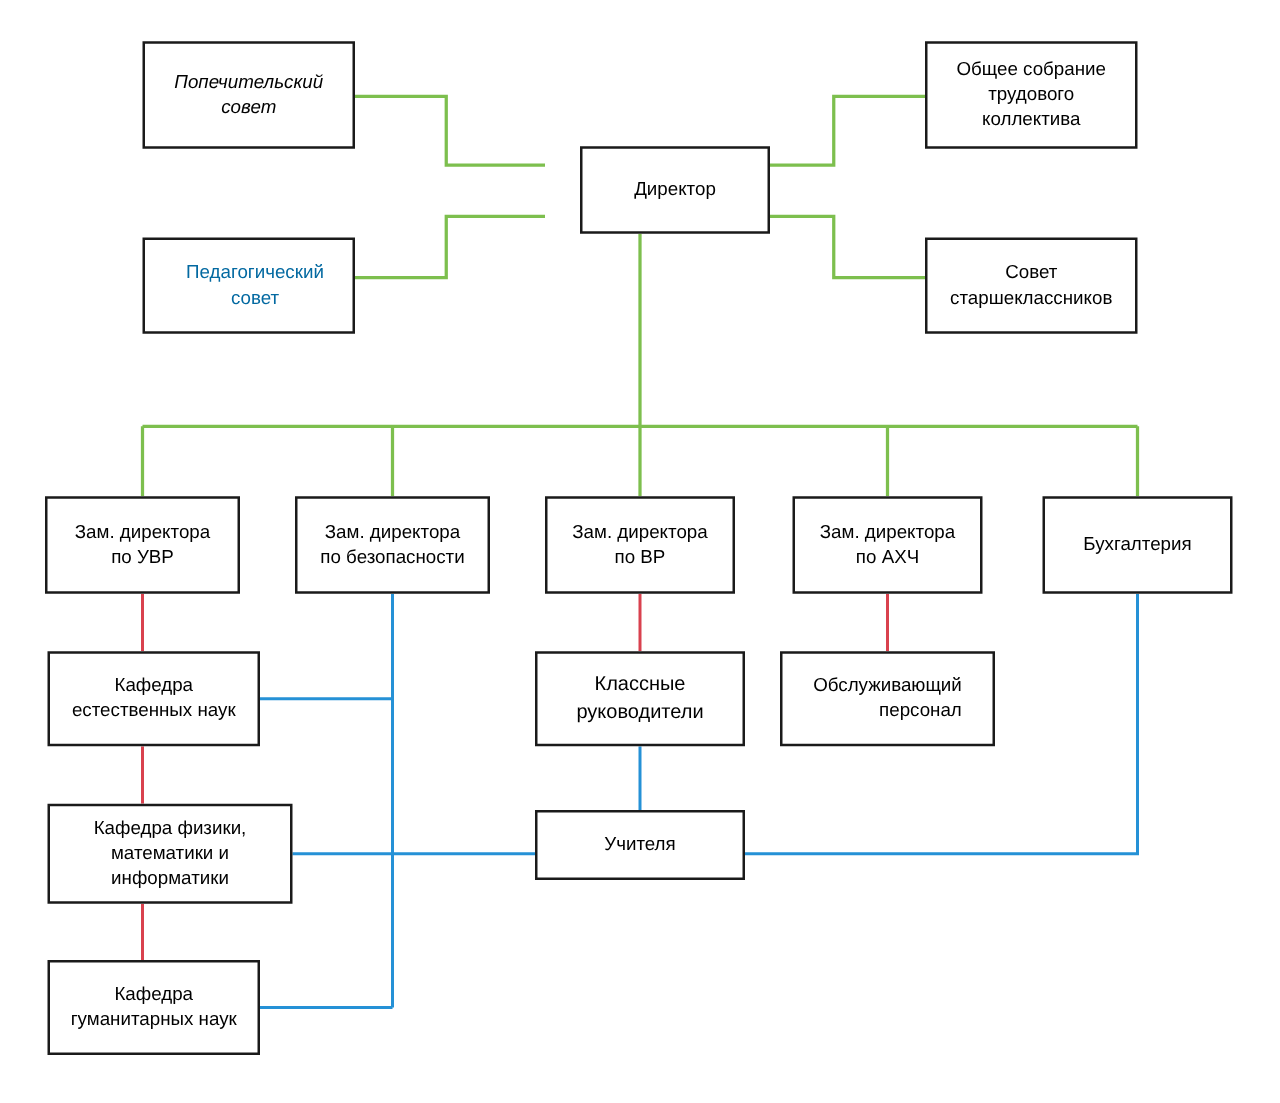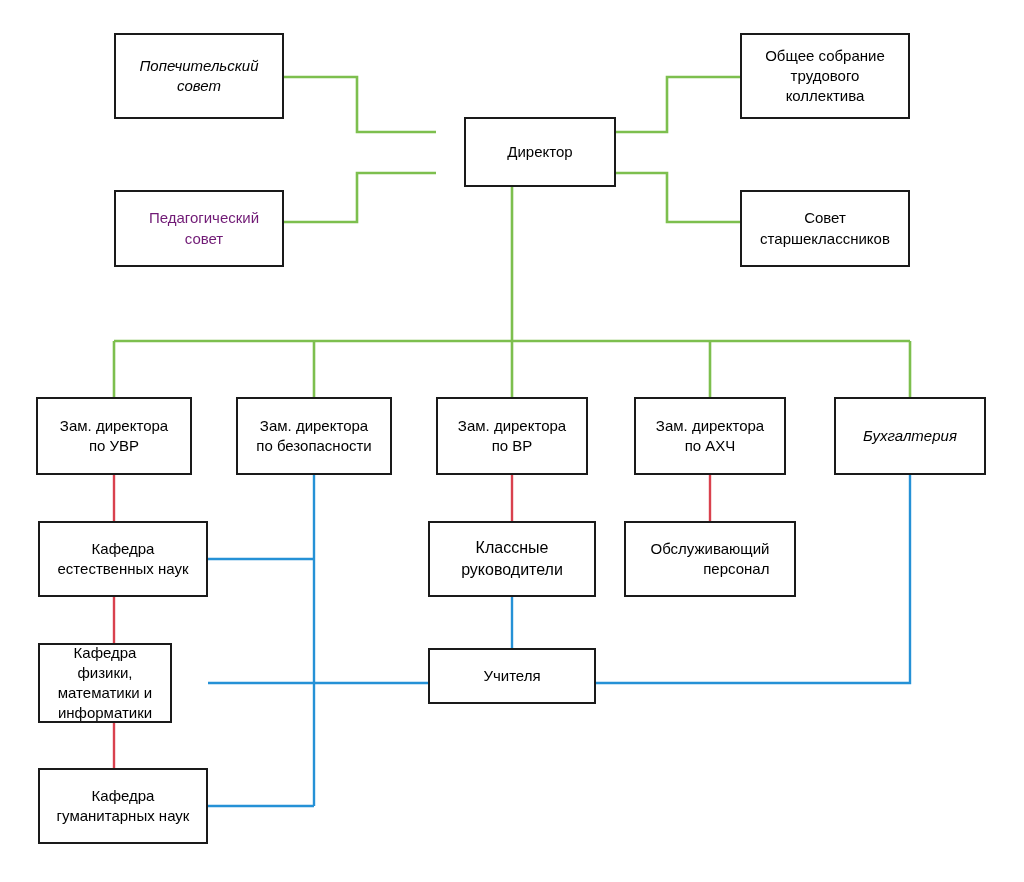--- a/index.html
+++ b/index.html
@@ -76,21 +76,21 @@
 совет</span>
       </div>
       <div class="node" style="left: 740px; top: 33px; width: 170px; height: 86px; font-size: 15px; border-color: rgb(26, 26, 26); background: rgb(255, 255, 255); color: rgb(0, 0, 0);">
         <span class="label">Общее собрание
 трудового
 коллектива</span>
       </div>
       <div class="node" style="left: 436px; top: 117px; width: 152px; height: 70px; font-size: 15px; border-color: rgb(26, 26, 26); background: rgb(255, 255, 255); color: rgb(0, 0, 0); margin-left: 28px;">
         <span class="label">Директор</span>
       </div>
-      <div class="node" style="left: 114px; top: 190px; width: 170px; height: 77px; font-size: 15px; border-color: rgb(26, 26, 26); background: rgb(255, 255, 255); color: #701a75; padding-left: 16px;">
+      <div class="node" style="left: 114px; top: 190px; width: 170px; height: 77px; font-size: 15px; border-color: rgb(26, 26, 26); background: rgb(255, 255, 255); color: #0369a1; padding-left: 16px;">
         <span class="label">Педагогический
 совет</span>
       </div>
       <div class="node" style="left: 740px; top: 190px; width: 170px; height: 77px; font-size: 15px; border-color: rgb(26, 26, 26); background: rgb(255, 255, 255); color: rgb(0, 0, 0);">
         <span class="label">Совет
 старшеклассников</span>
       </div>
       <div class="node" style="left: 36px; top: 397px; width: 156px; height: 78px; font-size: 15px; border-color: rgb(26, 26, 26); background: rgb(255, 255, 255); color: rgb(0, 0, 0);">
         <span class="label">Зам. директора
 по УВР</span>
@@ -100,36 +100,36 @@
 по безопасности</span>
       </div>
       <div class="node" style="left: 436px; top: 397px; width: 152px; height: 78px; font-size: 15px; border-color: rgb(26, 26, 26); background: rgb(255, 255, 255); color: rgb(0, 0, 0);">
         <span class="label">Зам. директора
 по ВР</span>
       </div>
       <div class="node" style="left: 634px; top: 397px; width: 152px; height: 78px; font-size: 15px; border-color: rgb(26, 26, 26); background: rgb(255, 255, 255); color: rgb(0, 0, 0);">
         <span class="label">Зам. директора
 по АХЧ</span>
       </div>
-      <div class="node" style="left: 834px; top: 397px; width: 152px; height: 78px; font-size: 15px; border-color: rgb(26, 26, 26); background: rgb(255, 255, 255); color: rgb(0, 0, 0); font-style: italic;">
+      <div class="node" style="left: 834px; top: 397px; width: 152px; height: 78px; font-size: 15px; border-color: rgb(26, 26, 26); background: rgb(255, 255, 255); color: rgb(0, 0, 0);">
         <span class="label">Бухгалтерия</span>
       </div>
       <div class="node" style="left: 38px; top: 521px; width: 170px; height: 76px; font-size: 15px; border-color: rgb(26, 26, 26); background: rgb(255, 255, 255); color: rgb(0, 0, 0);">
         <span class="label">Кафедра
 естественных наук</span>
       </div>
       <div class="node" style="left: 428px; top: 521px; width: 168px; height: 76px; font-size: 16px; border-color: rgb(26, 26, 26); background: rgb(255, 255, 255); color: rgb(0, 0, 0);">
         <span class="label">Классные
 руководители</span>
       </div>
       <div class="node" style="left: 624px; top: 521px; width: 172px; height: 76px; font-size: 15px; border-color: rgb(26, 26, 26); background: rgb(255, 255, 255); color: rgb(0, 0, 0); text-align: right;">
         <span class="label">Обслуживающий
 персонал</span>
       </div>
-      <div class="node" style="left: 38px; top: 643px; width: 134px; height: 80px; font-size: 15px; border-color: rgb(26, 26, 26); background: rgb(255, 255, 255); color: rgb(0, 0, 0);">
+      <div class="node" style="left: 38px; top: 643px; width: 196px; height: 80px; font-size: 15px; border-color: rgb(26, 26, 26); background: rgb(255, 255, 255); color: rgb(0, 0, 0);">
         <span class="label">Кафедра физики,
 математики и
 информатики</span>
       </div>
       <div class="node" style="left: 428px; top: 648px; width: 168px; height: 56px; font-size: 15px; border-color: rgb(26, 26, 26); background: rgb(255, 255, 255); color: rgb(0, 0, 0);">
         <span class="label">Учителя</span>
       </div>
       <div class="node" style="left: 38px; top: 768px; width: 170px; height: 76px; font-size: 15px; border-color: rgb(26, 26, 26); background: rgb(255, 255, 255); color: rgb(0, 0, 0);">
         <span class="label">Кафедра
 гуманитарных наук</span>

